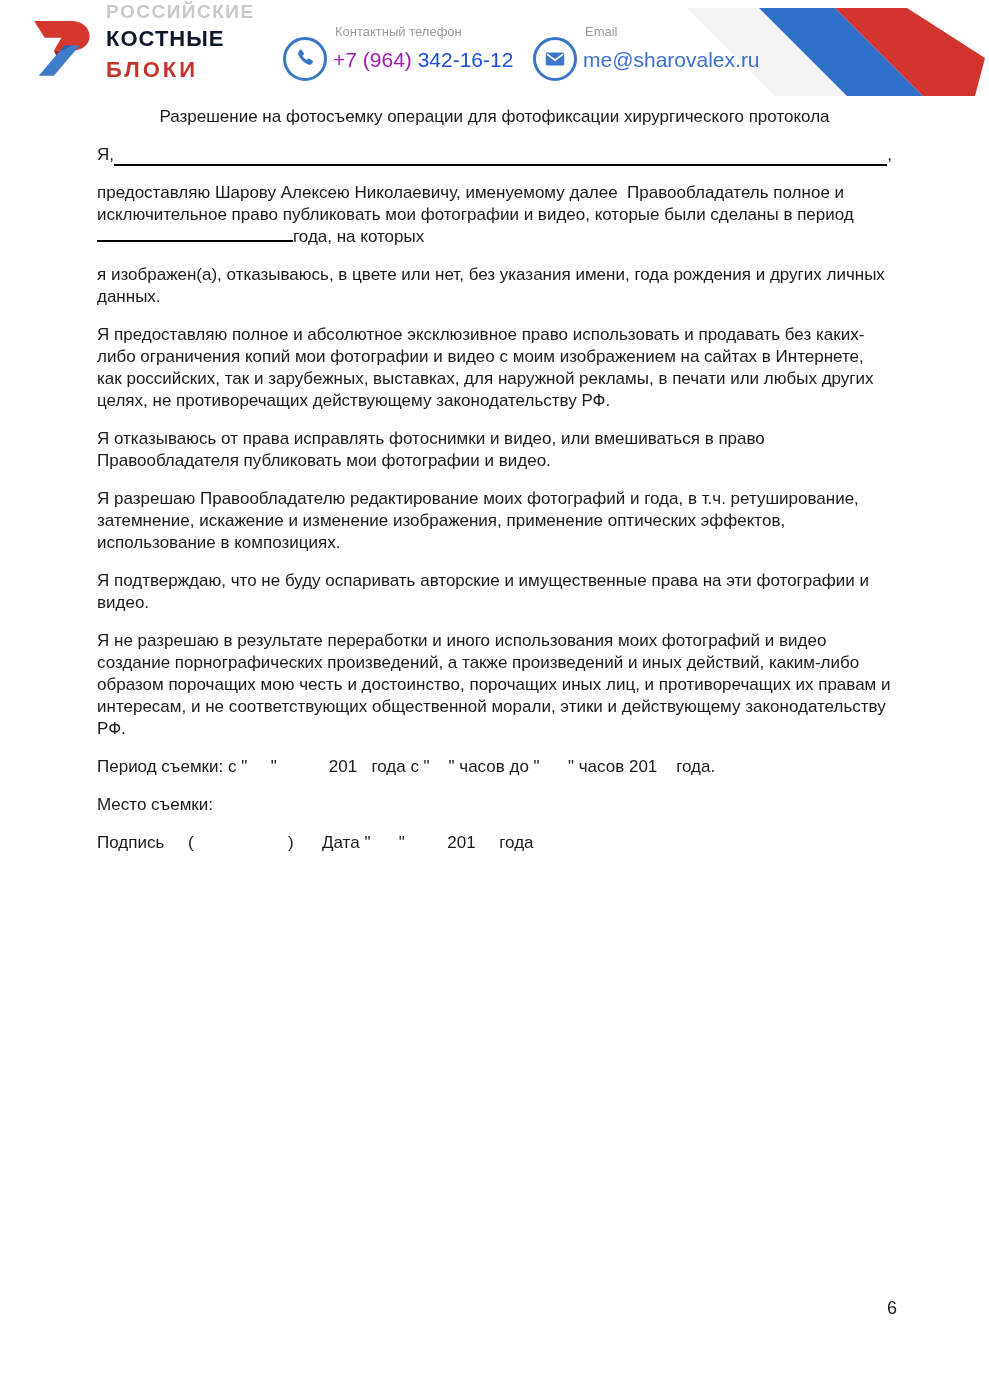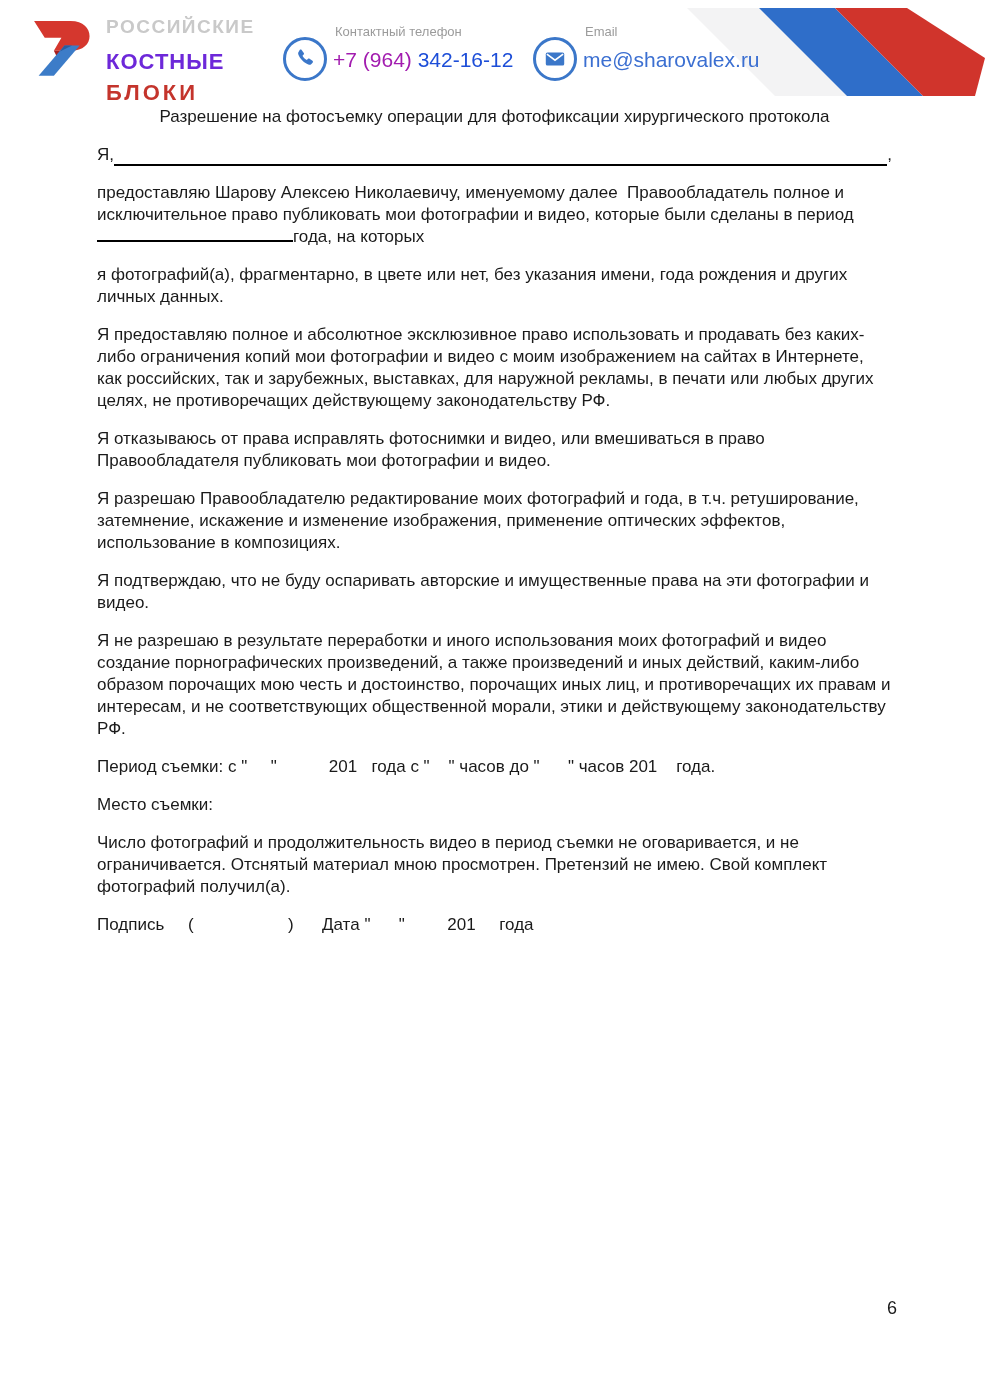--- a/index.html
+++ b/index.html
@@ -6,23 +6,23 @@
   html, body { width: 989px; height: 1400px; background: #ffffff; }
   body { font-family: "Liberation Sans", "DejaVu Sans", sans-serif; color: #1a1a1a; }
   .page { position: relative; width: 989px; height: 1400px; background: #fff; overflow: hidden; }
 
   
   .header { position: relative; width: 100%; height: 100px; }
 
   .ribbon { position: absolute; top: 0; right: 0; width: 310px; height: 100px; }
 
   .logo-mark { position: absolute; left: 28px; top: 10px; width: 76px; height: 80px; }
-  .logo-text { position: absolute; left: 106px; top: 17px; line-height: 1; }
+  .logo-text { position: absolute; left: 106px; top: 2px; line-height: 1; }
   .logo-line1 { font-size: 19px; font-weight: bold; letter-spacing: 1.5px; color: #c9c9c9; }
-  .logo-line2 { font-size: 22px; font-weight: bold; letter-spacing: 1px; color: #6d28d9; margin-top: 15px; }
+  .logo-line2 { font-size: 22px; font-weight: bold; letter-spacing: 1px; color: #0f172a; margin-top: 7px; }
   .logo-line3 { font-size: 22px; font-weight: bold; letter-spacing: 3px; color: #c4342c; margin-top: 9px; }
 
   .contact { position: absolute; top: 0; }
   .contact-phone { left: 283px; }
   .contact-email { left: 533px; }
   .icon-circle { position: absolute; left: 0; top: 37px; width: 44px; height: 44px;
                  border: 3px solid #3b77c9; border-radius: 50%;
                  display: flex; align-items: center; justify-content: center; }
   .contact-label { position: absolute; left: 52px; top: 24px; font-size: 13px; color: #9b9b9b; white-space: nowrap; }
   .contact-value { position: absolute; left: 50px; top: 48px; font-size: 21px; white-space: nowrap; }
@@ -96,32 +96,31 @@
     <p class="doc-title">Разрешение на фотосъемку операции для фотофиксации хирургического протокола</p>
 
     <div class="name-line">
       <span>Я,</span>
       <span class="name-blank"></span>
       <span>,</span>
     </div>
 
     <p><span>предоставляю Шарову Алексею Николаевичу, именуемому далее  Правообладатель полное и исключительное право публиковать мои фотографии и видео, которые были сделаны в период </span><span class="inline-blank"></span><span>года, на которых</span></p>
 
-    <p>я фотографий(а), фрагментарно, в цвете или нет, без указания имени, года рождения и других личных данных.</p>
+    <p>я изображен(а), отказываюсь, в цвете или нет, без указания имени, года рождения и других личных данных.</p>
     <p>Я предоставляю полное и абсолютное эксклюзивное право использовать и продавать без каких-либо ограничения копий мои фотографии и видео с моим изображением на сайтах в Интернете, как российских, так и зарубежных, выставках, для наружной рекламы, в печати или любых других целях, не противоречащих действующему законодательству РФ.</p>
     <p>Я отказываюсь от права исправлять фотоснимки и видео, или вмешиваться в право Правообладателя публиковать мои фотографии и видео.</p>
     <p>Я разрешаю Правообладателю редактирование моих фотографий и года, в т.ч. ретуширование, затемнение, искажение и изменение изображения, применение оптических эффектов, использование в композициях.</p>
     <p>Я подтверждаю, что не буду оспаривать авторские и имущественные права на эти фотографии и видео.</p>
     <p>Я не разрешаю в результате переработки и иного использования моих фотографий и видео создание порнографических произведений, а также произведений и иных действий, каким-либо образом порочащих мою честь и достоинство, порочащих иных лиц, и противоречащих их правам и интересам, и не соответствующих общественной морали, этики и действующему законодательству РФ.</p>
 
     <p class="pre-line">Период съемки: с "     "           201   года с "    " часов до "      " часов 201    года.</p>
 
     <p>Место съемки:</p>
 
-    <p>Число фотографий и продолжительность видео в период съемки не оговаривается, и не ограничивается. Отснятый материал мною просмотрен. Претензий не имею. Свой комплект фотографий получил(а).</p>
 
     <p class="pre-line">Подпись     (                    )      Дата "      "         201     года</p>
 
   </div>
 
   <div class="page-number">6</div>
 
 </div>
 
 </body></html>

